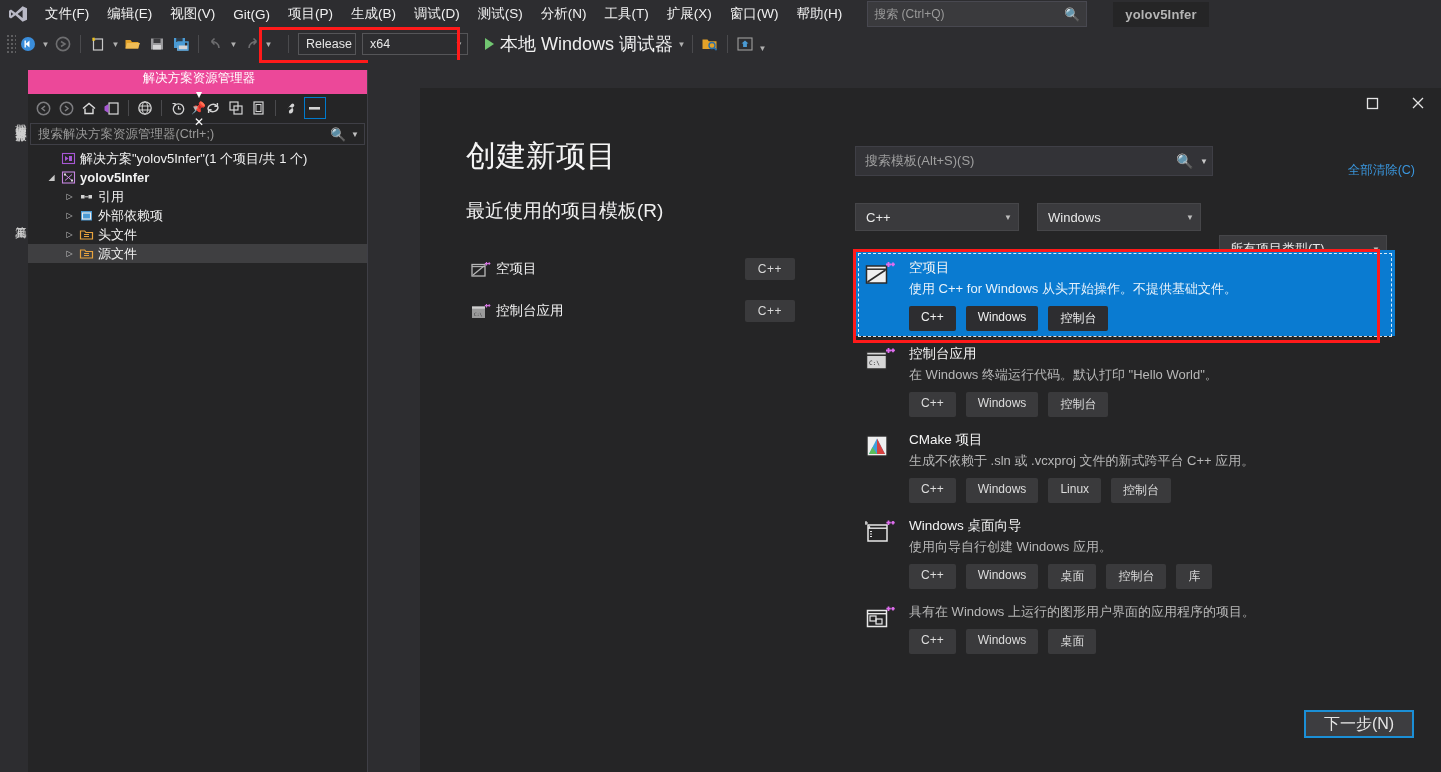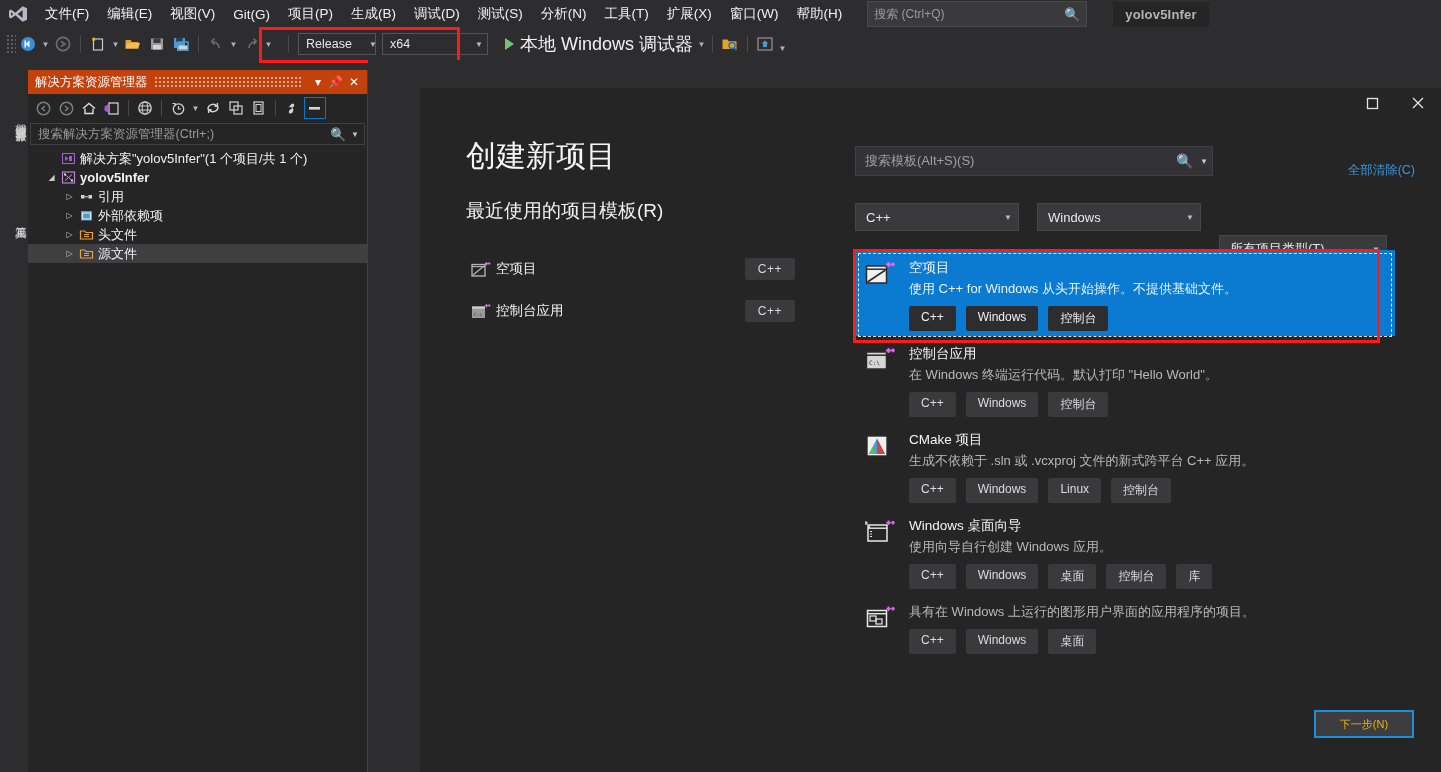--- a/index.html
+++ b/index.html
@@ -45,21 +45,21 @@
   .tb-caret { width: 11px; height: 24px; display:flex; align-items:center; justify-content:center;
               font-size: 8px; color:#b0b0b0; }
   .tb-sep { width: 1px; height: 18px; background: #4a4a4d; margin: 0 5px; }
 
   .combo {
     height: 22px; background: #2d2d30; border: 1px solid #555558; color: #e6e6e6;
     font-size: 12.5px; display: flex; align-items: center; padding: 0 4px 0 7px;
   }
   .combo .cv { white-space: nowrap; }
   .combo .cc { margin-left: auto; font-size: 8px; color: #b9b9b9; padding-left: 7px; }
-  .combo-release { width: 78px; gap: 10px; }
+  .combo-release { width: 58px; gap: 10px; }
   .combo-plat { width: 106px; }
 
   .run-btn { display:flex; align-items:center; height: 24px; padding: 0 3px; }
   .run-tri { width:0;height:0;border-left:9px solid #71c671;border-top:6px solid transparent;border-bottom:6px solid transparent; margin-right:6px;}
   .run-label { font-size: 18px; color: #f0f0f0; white-space: nowrap; }
 
   
   .redbox { position: absolute; border: 3px solid #ff1a1a; pointer-events: none; }
 
   
@@ -72,22 +72,22 @@
   }
   .vtab.t1 { top: 4px; height: 110px; }
   .vtab.t2 { top: 128px; height: 56px; }
 
   
   .sln {
     position: absolute; left: 28px; top: 70px; width: 340px; height: 702px;
     background: #252526; border-right: 1px solid #3f3f46;
   }
   .sln-title {
-    height: 24px; background: #c2410c; display: flex; align-items: center;
-    padding: 0 4px 0 7px; color: #fff; font-size: 12.5px; white-space: nowrap;
+    height: 24px; background: #ec4899; display: flex; align-items: center;
+    padding: 0 4px 0 7px; color: #fff; font-size: 12.5px; white-space: nowrap; flex-direction: column;
   }
   .sln-title .dots {
     flex: 1; height: 10px; margin: 0 6px;
     background-image: radial-gradient(rgba(255,255,255,.55) 1px, transparent 1px);
     background-size: 4px 4px; background-position: 0 3px;
   }
   .sln-title .tbtn { width: 18px; text-align: center; font-size: 12px; color:#fff; }
   .sln-toolbar {
     height: 28px; display: flex; align-items: center; padding: 0 4px; gap: 1px;
     background: #252526;
@@ -164,23 +164,23 @@
   .ti-body { flex: 1; }
   .ti-name { font-size: 13.5px; color: #f4f4f4; margin-bottom: 3px; }
   .ti-desc { font-size: 13px; color: #b8b8b8; margin-bottom: 8px; }
   .ti-tags { display:flex; gap: 10px; }
   .ti-tag {
     background: #3a3a3c; color: #dcdcdc; font-size: 12px; padding: 4px 12px; border-radius: 2px;
   }
   .dashsel { position:absolute; border: 1px dashed rgba(255,255,255,.85); pointer-events:none; }
 
   .nextbtn {
-    position:absolute; right: 27px; bottom: 34px; width: 100px; height: 28px;
-    background: #3d3d40; border: 2px solid #1b8fd6; color: #eab308;
-    font-size: 11px; display:flex; align-items:center; justify-content:center; cursor:pointer;
+    position:absolute; right: 27px; bottom: 34px; width: 110px; height: 28px;
+    background: #3d3d40; border: 2px solid #1b8fd6; color: #e5e5e5;
+    font-size: 16px; display:flex; align-items:center; justify-content:center; cursor:pointer;
   }
 
   svg { display:block; }
 </style>
 </head>
 <body>
 
 <div id="app">
 
   <div class="menubar">

